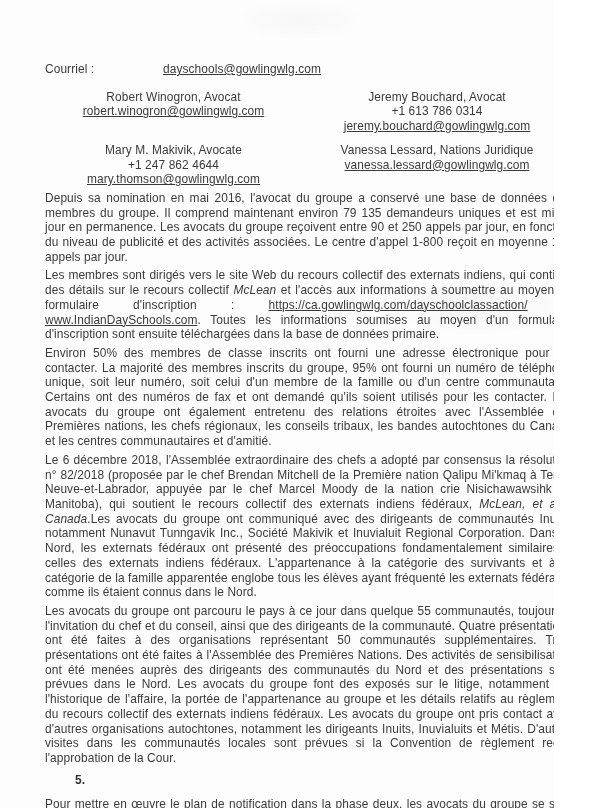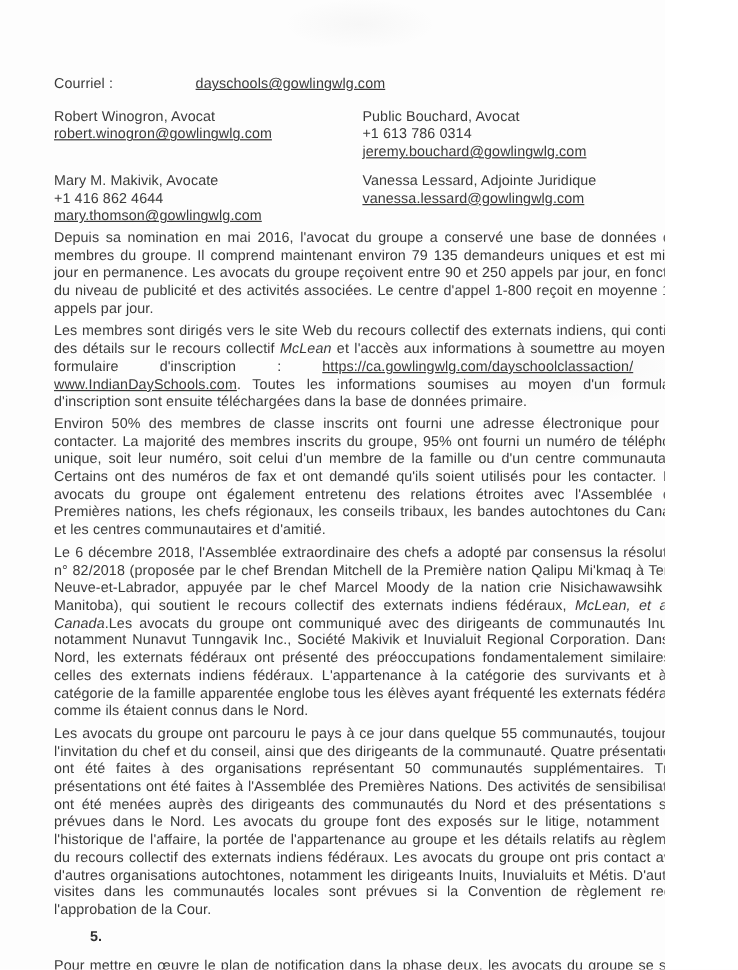--- a/index.html
+++ b/index.html
@@ -35,21 +35,21 @@
   }
   .header-line { margin: 0 0 13px 0; }
   .header-line .label { display: inline-block; width: 118px; }
   .lnk { text-decoration: underline; color: inherit; cursor: pointer; }
   .contacts {
     display: grid;
     grid-template-columns: 257px 1fr;
     row-gap: 9px;
     margin: 0 0 2px 0;
   }
-  .card div { white-space: nowrap; }
+  .card div { white-space: nowrap; text-align: center; }
   .para {
     margin: 4px 0 0 0;
     text-align: justify;
   }
   .para .it { font-style: italic; }
   .heading {
     display: flex;
     font-weight: bold;
     color: #303030;
     margin: 7px 0 10px 0;
@@ -65,31 +65,31 @@
     <div class="header-line">
       <span class="label">Courriel :</span><span class="lnk">dayschools@gowlingwlg.com</span>
     </div>
 
     <div class="contacts">
       <div class="card">
         <div>Robert Winogron, Avocat</div>
         <div><span class="lnk">robert.winogron@gowlingwlg.com</span></div>
       </div>
       <div class="card">
-        <div>Public Bouchard, Avocat</div>
+        <div>Jeremy Bouchard, Avocat</div>
         <div>+1 613 786 0314</div>
         <div><span class="lnk">jeremy.bouchard@gowlingwlg.com</span></div>
       </div>
       <div class="card">
         <div>Mary M. Makivik, Avocate</div>
-        <div>+1 416 862 4644</div>
+        <div>+1 247 862 4644</div>
         <div><span class="lnk">mary.thomson@gowlingwlg.com</span></div>
       </div>
       <div class="card">
-        <div>Vanessa Lessard, Adjointe Juridique</div>
+        <div>Vanessa Lessard, Nations Juridique</div>
         <div><span class="lnk">vanessa.lessard@gowlingwlg.com</span></div>
       </div>
     </div>
 
     <p class="para"><span>Depuis sa nomination en mai 2016, l'avocat du groupe a conservé une base de données des membres du groupe. Il comprend maintenant environ 79 135 demandeurs uniques et est mis à jour en permanence. Les avocats du groupe reçoivent entre 90 et 250 appels par jour, en fonction du niveau de publicité et des activités associées. Le centre d'appel 1-800 reçoit en moyenne 190 appels par jour.</span></p>
     <p class="para"><span>Les membres sont dirigés vers le site Web du recours collectif des externats indiens, qui contient des détails sur le recours collectif </span><span class="it">McLean</span><span> et l'accès aux informations à soumettre au moyen du formulaire d'inscription : </span><span class="lnk">https://ca.gowlingwlg.com/dayschoolclassaction/</span><span> et </span><span class="lnk">www.IndianDaySchools.com</span><span>. Toutes les informations soumises au moyen d'un formulaire d'inscription sont ensuite téléchargées dans la base de données primaire.</span></p>
     <p class="para"><span>Environ 50% des membres de classe inscrits ont fourni une adresse électronique pour les contacter. La majorité des membres inscrits du groupe, 95% ont fourni un numéro de téléphone unique, soit leur numéro, soit celui d'un membre de la famille ou d'un centre communautaire. Certains ont des numéros de fax et ont demandé qu'ils soient utilisés pour les contacter. Les avocats du groupe ont également entretenu des relations étroites avec l'Assemblée des Premières nations, les chefs régionaux, les conseils tribaux, les bandes autochtones du Canada et les centres communautaires et d'amitié.</span></p>
     <p class="para"><span>Le 6 décembre 2018, l'Assemblée extraordinaire des chefs a adopté par consensus la résolution n° 82/2018 (proposée par le chef Brendan Mitchell de la Première nation Qalipu Mi'kmaq à Terre-Neuve-et-Labrador, appuyée par le chef Marcel Moody de la nation crie Nisichawawsihk au Manitoba), qui soutient le recours collectif des externats indiens fédéraux, </span><span class="it">McLean, et al c Canada</span><span>.Les avocats du groupe ont communiqué avec des dirigeants de communautés Inuits, notamment Nunavut Tunngavik Inc., Société Makivik et Inuvialuit Regional Corporation. Dans le Nord, les externats fédéraux ont présenté des préoccupations fondamentalement similaires à celles des externats indiens fédéraux. L'appartenance à la catégorie des survivants et à la catégorie de la famille apparentée englobe tous les élèves ayant fréquenté les externats fédéraux, comme ils étaient connus dans le Nord.</span></p>
     <p class="para"><span>Les avocats du groupe ont parcouru le pays à ce jour dans quelque 55 communautés, toujours à l'invitation du chef et du conseil, ainsi que des dirigeants de la communauté. Quatre présentations ont été faites à des organisations représentant 50 communautés supplémentaires. Trois présentations ont été faites à l'Assemblée des Premières Nations. Des activités de sensibilisation ont été menées auprès des dirigeants des communautés du Nord et des présentations sont prévues dans le Nord. Les avocats du groupe font des exposés sur le litige, notamment sur l'historique de l'affaire, la portée de l'appartenance au groupe et les détails relatifs au règlement du recours collectif des externats indiens fédéraux. Les avocats du groupe ont pris contact avec d'autres organisations autochtones, notamment les dirigeants Inuits, Inuvialuits et Métis. D'autres visites dans les communautés locales sont prévues si la Convention de règlement reçoit l'approbation de la Cour.</span></p>
 

